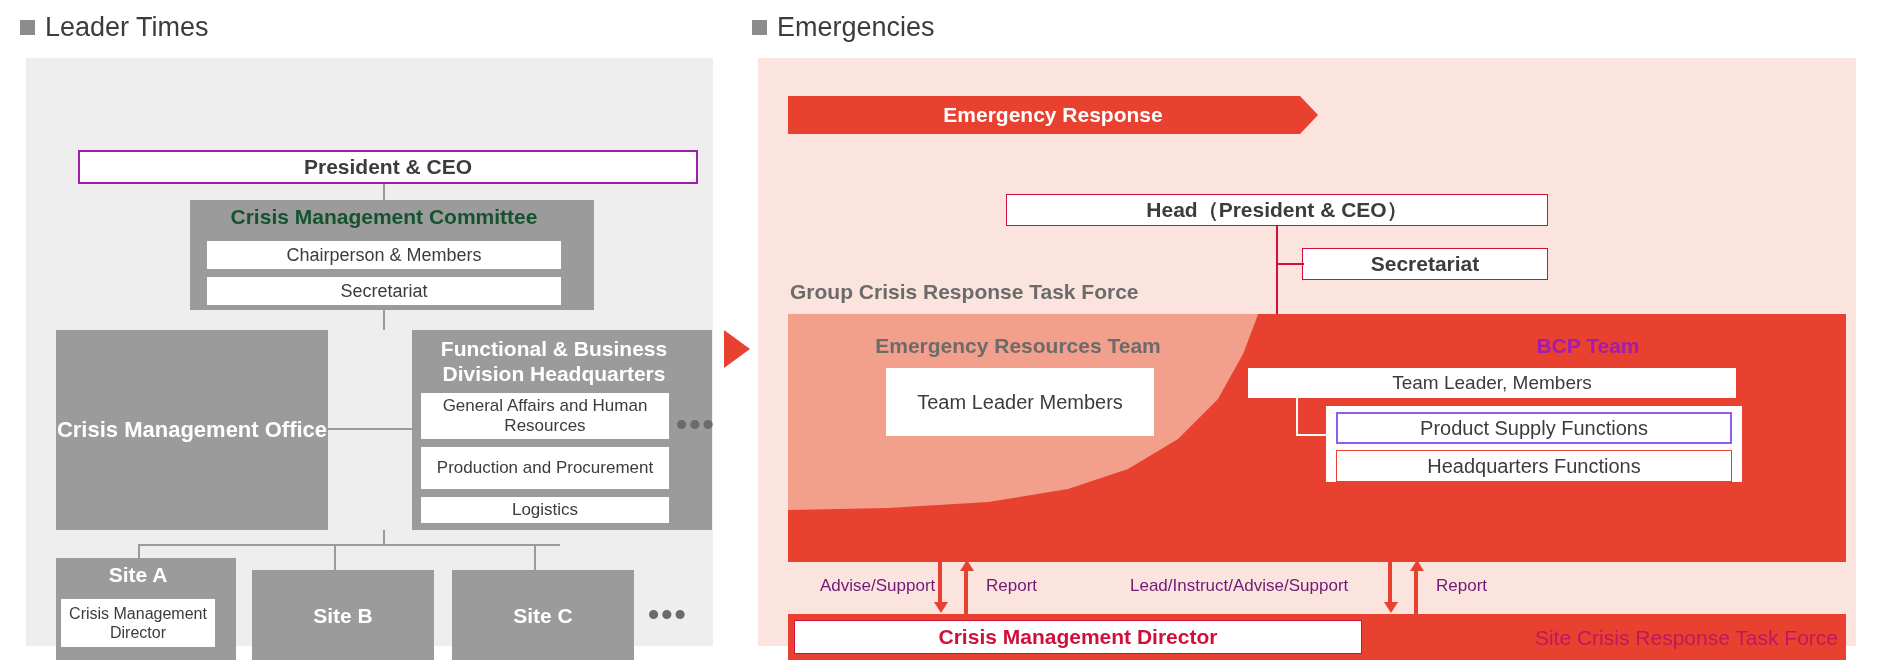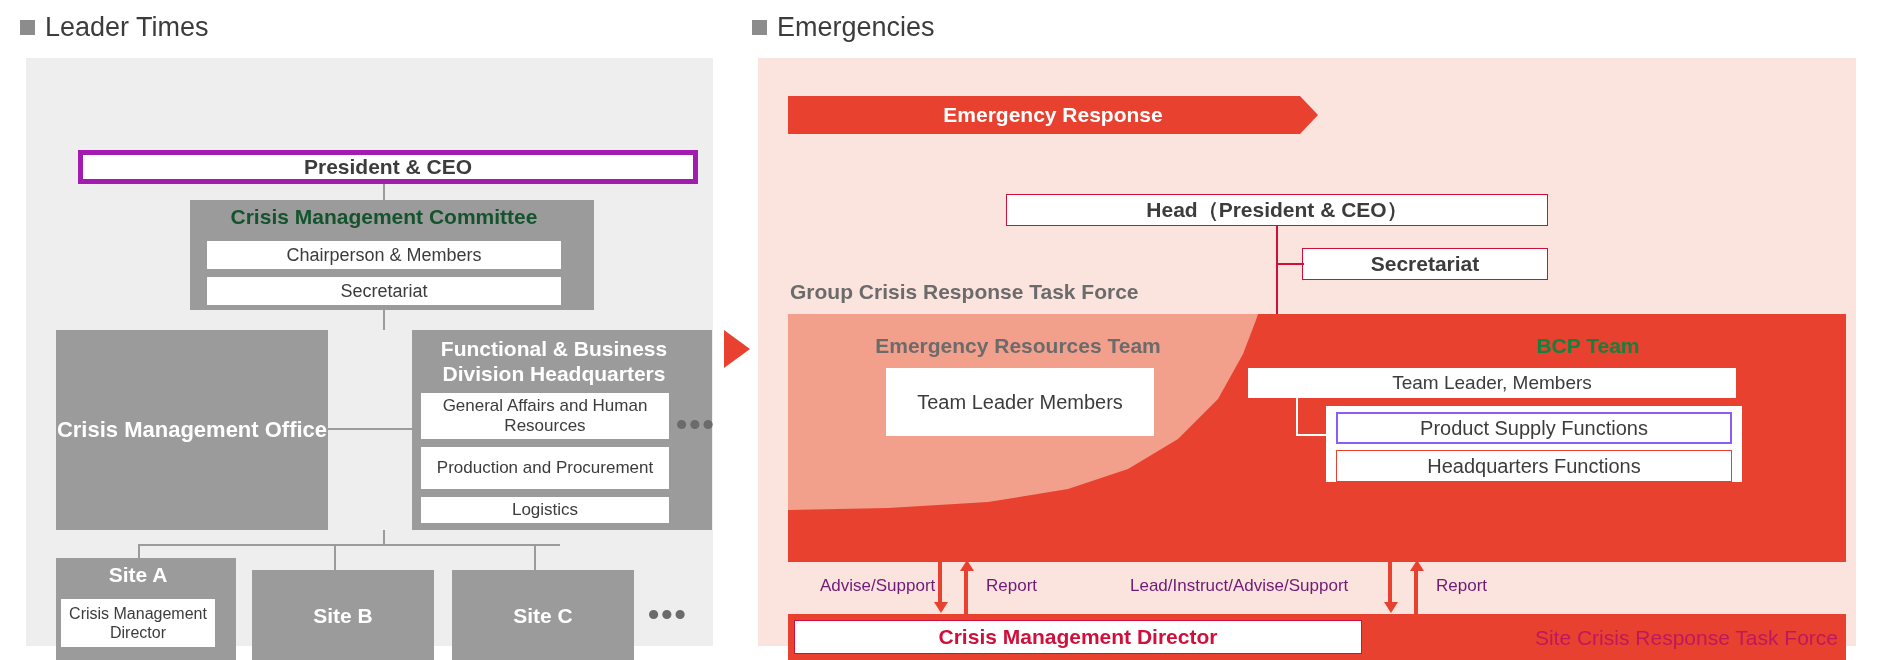--- a/index.html
+++ b/index.html
@@ -64,21 +64,21 @@
     text-align: center;
     color: #3c3c3c;
   }
   .ceo-box {
     position: absolute;
     left: 52px;
     top: 92px;
     width: 620px;
     height: 34px;
     background: #ffffff;
-    border: 5px solid #a21caf;
+    border: 2px solid #a21caf;
     box-sizing: border-box;
     display: flex;
     align-items: center;
     justify-content: center;
     color: #3c3c3c;
     font-size: 21px;
     font-weight: bold;
   }
   .line {
     position: absolute;
@@ -352,21 +352,21 @@
     line-height: 1.25;
   }
   #bcp-title {
     position: absolute;
     left: 620px;
     top: 276px;
     width: 420px;
     text-align: center;
     font-size: 21px;
     font-weight: bold;
-    color: #15803d;
+    color: #a21caf;
   }
   #bcp-leader {
     position: absolute;
     left: 490px;
     top: 310px;
     width: 488px;
     height: 30px;
     background: #ffffff;
     display: flex;
     align-items: center;

